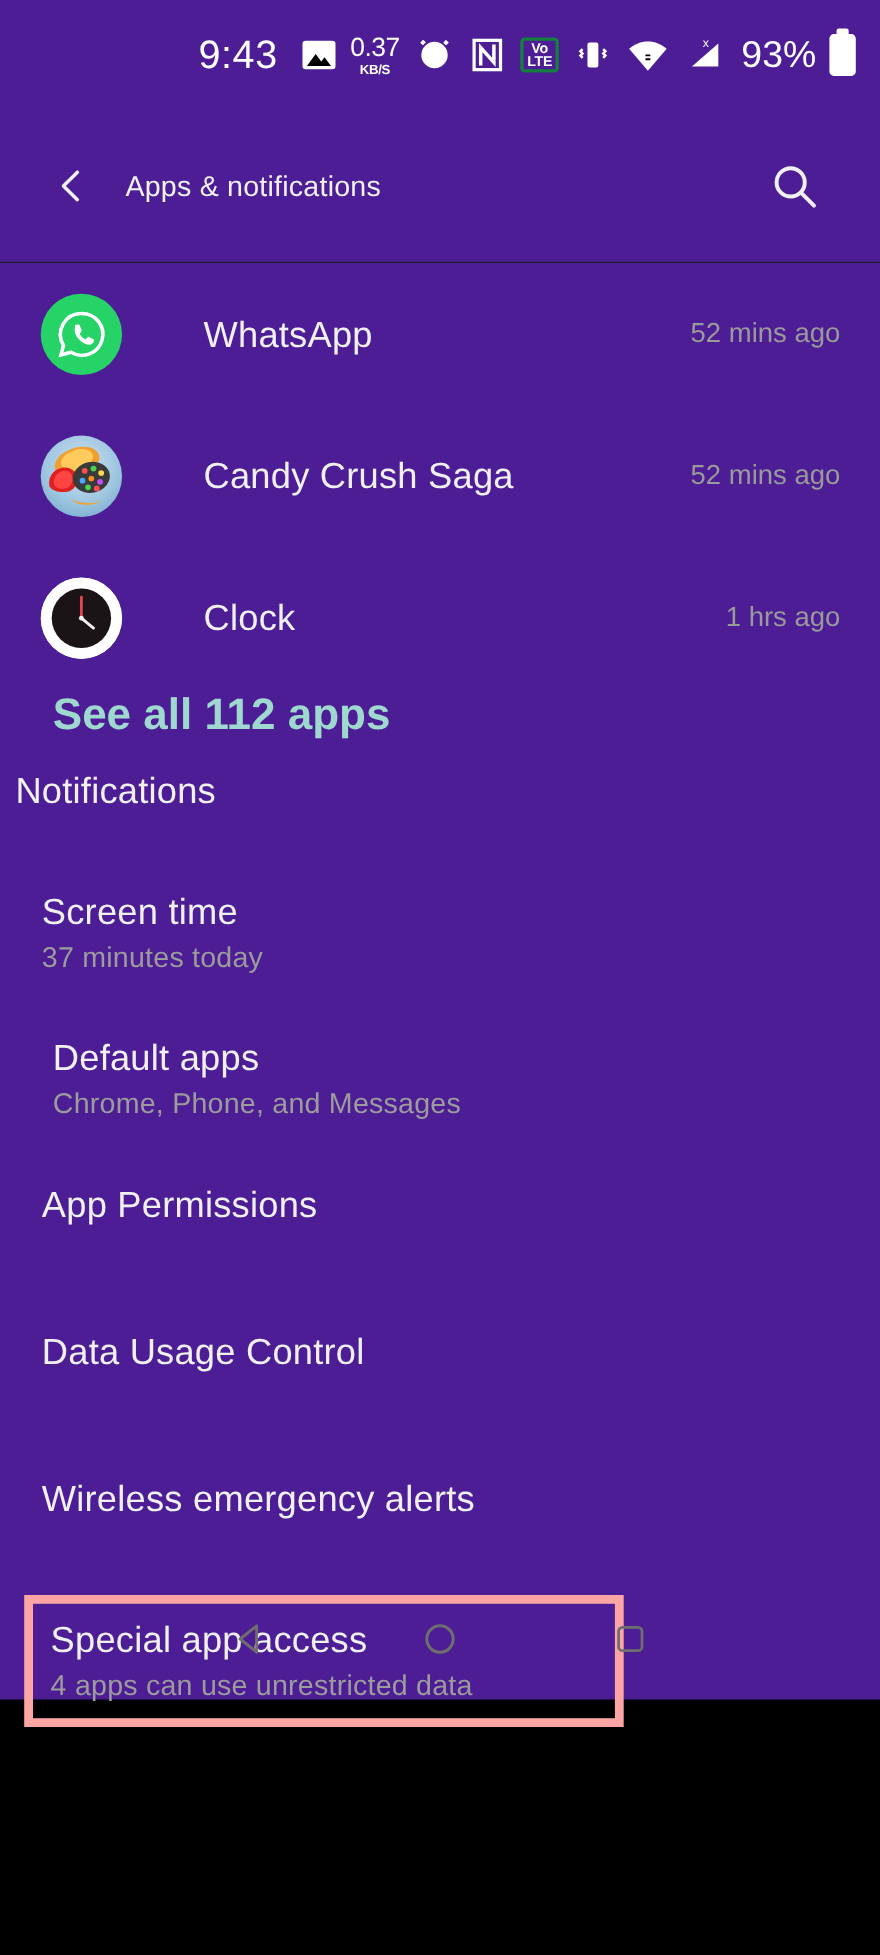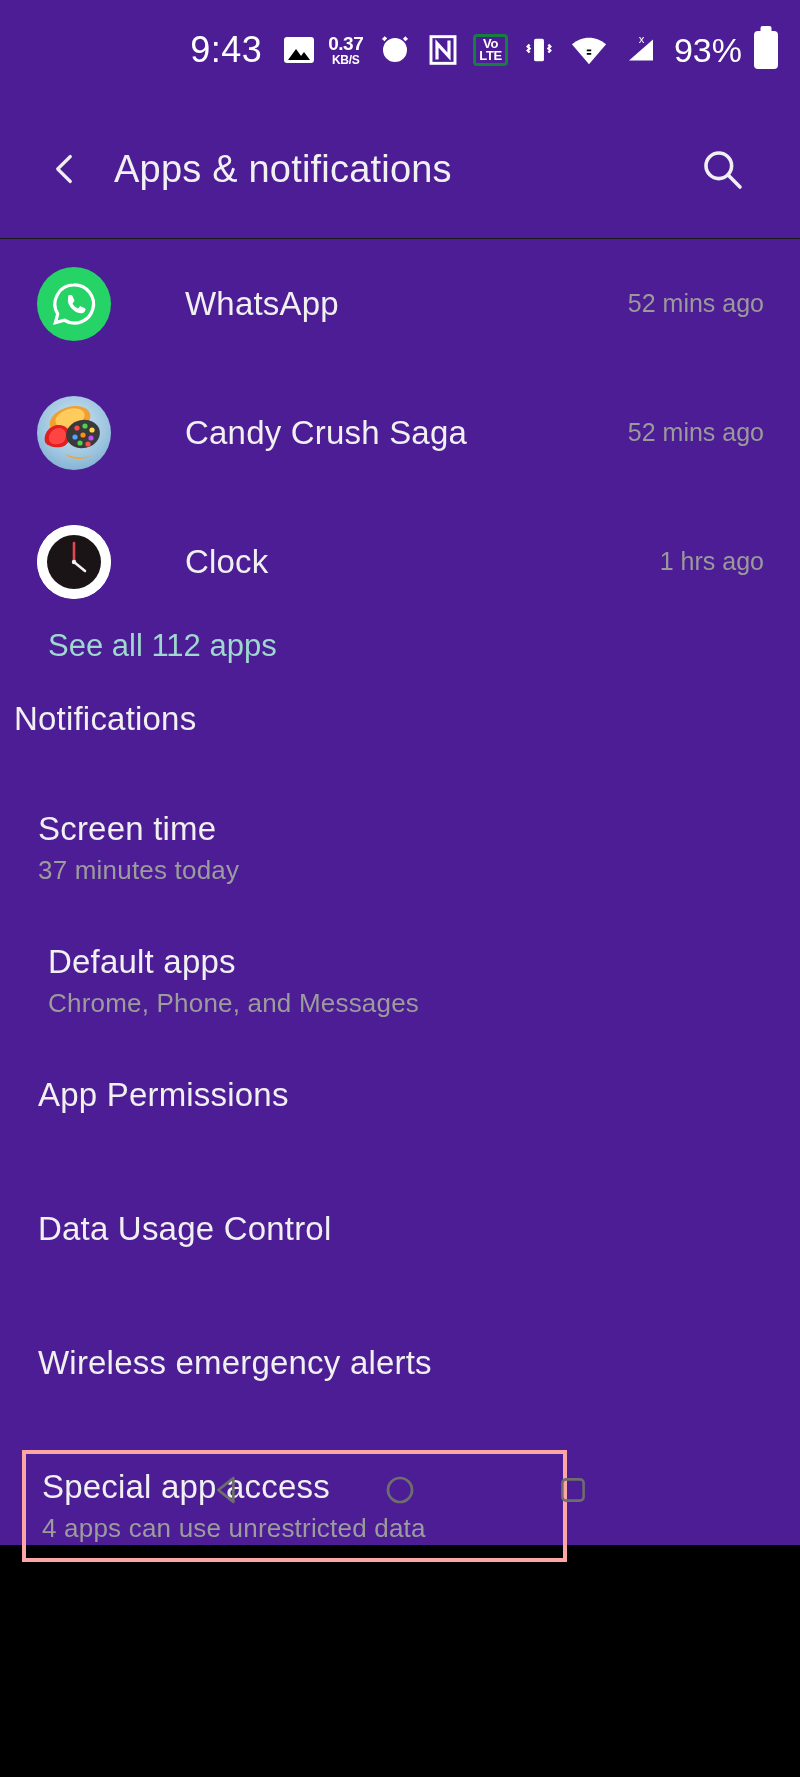--- a/index.html
+++ b/index.html
@@ -29,21 +29,21 @@
              position:relative; overflow:hidden; }
   .ic-photo::before{ content:""; position:absolute; left:4px; bottom:3px;
              width:0; height:0; border-left:8px solid transparent;
              border-right:8px solid transparent; border-bottom:11px solid #000; }
   .ic-photo::after{ content:""; position:absolute; right:4px; bottom:3px;
              width:0; height:0; border-left:6px solid transparent;
              border-right:6px solid transparent; border-bottom:8px solid #000; }
 
   .ic-speed{ display:flex; flex-direction:column; align-items:center;
              line-height:1; color:#fff; }
-  .ic-speed .v{ font-size:19px; font-weight:700; letter-spacing:-0.5px; }
+  .ic-speed .v{ font-size:24px; font-weight:400; letter-spacing:-0.5px; }
   .ic-speed .u{ font-size:12px; font-weight:600; margin-top:1px; letter-spacing:-0.3px;}
 
   .ic-volte{ border:3px solid #15803d; border-radius:4px; padding:1px 3px;
              display:flex; flex-direction:column; align-items:center;
              line-height:0.95; }
   .ic-volte span{ font-size:13px; font-weight:700; color:#fff; letter-spacing:-0.3px;}
 
   .ic-batt{ width:24px; height:38px; border:3px solid #fff; border-radius:4px;
             position:relative; background:#fff; }
   .ic-batt::before{ content:""; position:absolute; top:-8px; left:50%;
@@ -51,21 +51,21 @@
             background:#fff; border-radius:2px 2px 0 0; }
   .sb-pct{ color:#fff; font-size:34px; font-weight:400; margin-right:12px; }
 
   
   .header{
     position:absolute; top:100px; left:0; width:800px; height:138px;
     display:flex; align-items:center;
   }
   .back-btn{ width:70px; height:70px; margin-left:30px;
              display:flex; align-items:center; justify-content:center; }
-  .page-title{ color:#f1f1f1; font-size:38px; font-weight:400;
+  .page-title{ color:#f1f1f1; font-size:26px; font-weight:400;
                margin-left:14px; letter-spacing:0.2px; }
   .search-btn{ position:absolute; right:46px; top:50%;
                transform:translateY(-50%);
                width:64px; height:64px; display:flex;
                align-items:center; justify-content:center; }
   .divider{ position:absolute; top:238px; left:0; width:800px; height:1px;
             background:#1b1b1b; }
 
   
   .applist{ position:absolute; top:239px; left:0; width:800px; }
@@ -78,39 +78,39 @@
 
   
   .ic-wa{ background:#25d366; display:flex; align-items:center; justify-content:center;}
   
   .ic-cc{ background:radial-gradient(circle at 50% 38%, #cfe4f2 0%, #9fc6e0 55%, #6ba3c8 100%); }
   
   .ic-clk{ background:#fff; display:flex; align-items:center; justify-content:center; }
 
   
   .see-all{ position:absolute; top:628px; left:48px;
-            color:#9fd8cf; font-size:31px; font-weight:400; }
+            color:#9fd8cf; font-size:40px; font-weight:700; }
 
   
   .settings{ position:absolute; top:700px; left:0; width:800px; }
   .s-item{ position:relative; padding:0 0 0 38px; }
   .s-title{ color:#f0f0f0; font-size:33px; font-weight:400; letter-spacing:0.2px;}
   .s-sub{ color:#9c9c9c; font-size:26px; margin-top:7px; letter-spacing:0.2px;}
 
   .s-notifications{ position:absolute; top:0;padding-left:14px; }
   .s-screentime{   position:absolute; top:110px; }
   .s-defaultapps{  position:absolute; top:243px;padding-left:48px; }
   .s-permissions{  position:absolute; top:376px; }
   .s-datausage{    position:absolute; top:510px; }
   .s-alerts{       position:absolute; top:644px; }
 
   
   .s-special{
     position:absolute; top:750px; left:22px; width:545px;
-    border:4px solid #fca5a5; padding:14px 0 14px 16px;
+    border:8px solid #fca5a5; padding:14px 0 14px 16px;
   }
 
   
   .navbar{ position:absolute; bottom:0; left:0; width:800px; height:110px;
            display:flex; align-items:center; justify-content:space-around;
            padding:0 140px; }
   .nav-btn{ width:80px; height:80px; display:flex;
             align-items:center; justify-content:center; }
 </style>
 </head>

